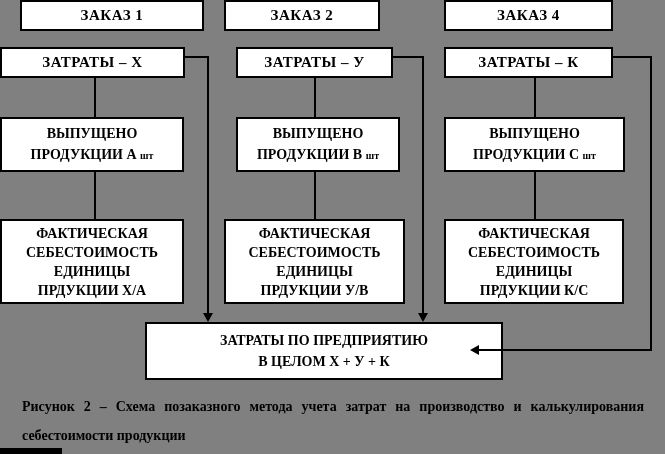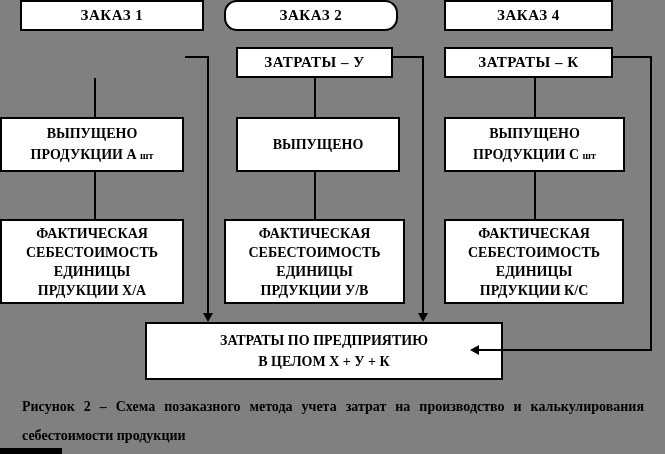--- a/index.html
+++ b/index.html
@@ -23,21 +23,21 @@
     justify-content: center;
     text-align: center;
     font-weight: bold;
   }
   .lbl-lg { font-size: 15px; letter-spacing: 0.5px; }
   .lbl-md { font-size: 14px; line-height: 21px; }
   .lbl-sm { font-size: 14px; line-height: 19px; }
   .unit { font-size: 10px; font-weight: bold; }
   
   .order-1  { left: 0;   top: 3;   width: 184px; height: 31px; margin-left: 20px; }
-  .order-2  { left: 224px; top: 3;   width: 174px; height: 31px; border-radius: 13px; }
+  .order-2  { left: 224px; top: 3;   width: 156px; height: 31px; }
   .order-3  { left: 444px; top: 3;   width: 169px; height: 31px; }
   .costs-1  { left: 0;   top: 47;  width: 185px; height: 31px; top: 47px; }
   .costs-2  { left: 236px; top: 47px; width: 157px; height: 31px; }
   .costs-3  { left: 444px; top: 47px; width: 169px; height: 31px; }
   .output-1 { left: 0;   top: 117px; width: 184px; height: 55px; }
   .output-2 { left: 236px; top: 117px; width: 164px; height: 55px; }
   .output-3 { left: 444px; top: 117px; width: 181px; height: 55px; }
   .actual-1 { left: 0;   top: 219px; width: 184px; height: 85px; }
   .actual-2 { left: 224px; top: 219px; width: 181px; height: 85px; }
   .actual-3 { left: 444px; top: 219px; width: 180px; height: 85px; }
@@ -88,39 +88,43 @@
   .artifact { left: 0; top: 448px; width: 62px; height: 6px; }
 </style>
 </head>
 <body>
 
 <div class="canvas">
 
   <div class="box lbl-lg order-1">
     <span>ЗАКАЗ 1</span>
   </div>
+  <div class="box lbl-lg costs-1">
+    <span>ЗАТРАТЫ – Х</span>
+  </div>
   <div class="box lbl-md output-1">
     <span>ВЫПУЩЕНО</span>
     <span><span>ПРОДУКЦИИ А</span>&nbsp;<span class="unit">шт</span></span>
   </div>
   <div class="box lbl-sm actual-1">
     <span class="actual-line">ФАКТИЧЕСКАЯ</span>
     <span class="actual-line">СЕБЕСТОИМОСТЬ</span>
     <span class="actual-line">ЕДИНИЦЫ</span>
     <span class="actual-line">ПРДУКЦИИ Х/А</span>
   </div>
 
   <div class="box lbl-lg order-2">
     <span>ЗАКАЗ 2</span>
   </div>
   <div class="box lbl-lg costs-2">
     <span>ЗАТРАТЫ – У</span>
   </div>
   <div class="box lbl-md output-2">
     <span>ВЫПУЩЕНО</span>
+    <span><span>ПРОДУКЦИИ В</span>&nbsp;<span class="unit">шт</span></span>
   </div>
   <div class="box lbl-sm actual-2">
     <span class="actual-line">ФАКТИЧЕСКАЯ</span>
     <span class="actual-line">СЕБЕСТОИМОСТЬ</span>
     <span class="actual-line">ЕДИНИЦЫ</span>
     <span class="actual-line">ПРДУКЦИИ У/В</span>
   </div>
 
   <div class="box lbl-lg order-3">
     <span>ЗАКАЗ 4</span>

